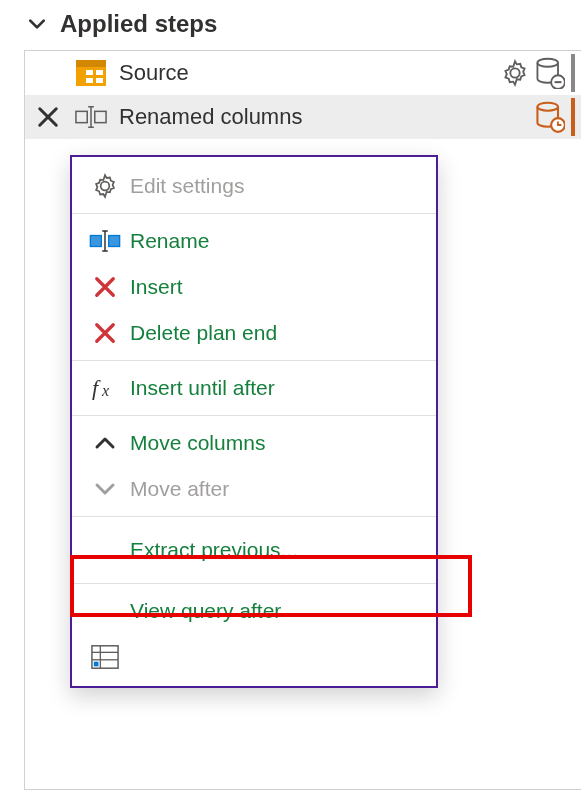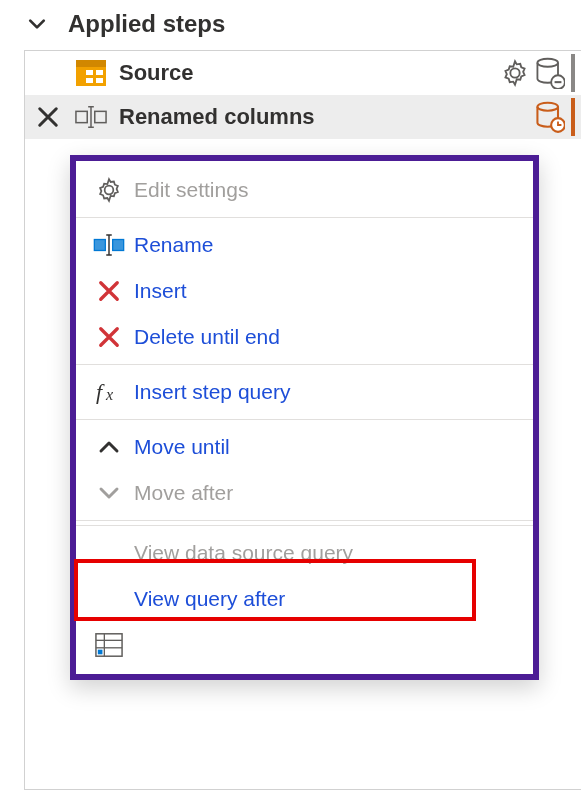--- a/index.html
+++ b/index.html
@@ -8,21 +8,21 @@
     font-size: 18px;
     color: #323130;
     background: #fff;
     width: 581px;
     height: 801px;
     overflow: hidden;
   }
   .panel-header {
     display: flex;
     align-items: center;
-    gap: 22px;
+    gap: 14px;
     padding: 10px 20px 12px 28px;
     font-weight: 600;
     font-size: 24px;
   }
   .chev { width: 18px; height: 18px; }
   .steps-container {
     border: 1px solid #d1d1d1;
     border-right: none;
     margin-left: 24px;
     height: 740px;
@@ -48,21 +48,20 @@
   }
   .step-row.selected .del-x { display:block; }
   .step-icon {
     width: 32px; height: 28px;
     display:flex; align-items:center; justify-content:center;
     margin-right: 12px;
   }
   .step-label {
     font-size: 22px;
     flex: 1;
-    font-weight: bold;
   }
   .step-right {
     display:flex;
     align-items:center;
     gap: 6px;
     padding-right: 6px;
   }
   .gear-icn { width: 28px; height: 28px; }
   .db-icn { width: 30px; height: 32px; }
   .accent-bar {
@@ -70,34 +69,34 @@
   }
   .bar-gray { background: #8a8886; }
   .bar-teal { background: #038387; }
   .bar-orange { background: #c95d1a; }
 
   
   .ctx-menu {
     position: absolute;
     left: 70px;
     top: 155px;
-    width: 469px;
+    width: 368px;
     background: #fff;
-    border: 6px solid #4c1d95;
+    border: 2px solid #4c1d95;
     box-shadow: 0 8px 22px rgba(0,0,0,0.18);
     padding: 6px 0;
     z-index: 10;
   }
   .ctx-item {
     display:flex;
     align-items:center;
     height: 46px;
     padding: 0 14px 0 14px;
     font-size: 21px;
-    color: #1d4ed8;
+    color: #15803d;
     cursor: default;
   }
   .ctx-item.disabled { color: #a19f9d; }
   .ctx-icon {
     width: 38px;
     display:flex;
     justify-content:center;
     align-items:center;
     margin-right: 6px;
   }
@@ -212,64 +211,64 @@
     </span>
     <span>Insert</span>
   </div>
 
   <div class="ctx-item">
     <span class="ctx-icon">
       <svg width="22" height="22" viewBox="0 0 16 16">
         <path d="M2 2 L14 14 M14 2 L2 14" stroke="#d13438" stroke-width="2.4" stroke-linecap="round"></path>
       </svg>
     </span>
-    <span>Delete until end</span>
+    <span>Delete plan end</span>
   </div>
 
   <div class="ctx-sep"></div>
 
   <div class="ctx-item">
     <span class="ctx-icon">
       <svg width="26" height="24" viewBox="0 0 26 24">
         <text x="0" y="19" font-family="Georgia, serif" font-style="italic" font-size="22" fill="#323130">f</text>
         <text x="10" y="20" font-family="Georgia, serif" font-style="italic" font-size="16" fill="#323130">x</text>
       </svg>
     </span>
-    <span>Insert step query</span>
+    <span>Insert until after</span>
   </div>
 
   <div class="ctx-sep"></div>
 
   <div class="ctx-item">
     <span class="ctx-icon">
       <svg width="22" height="16" viewBox="0 0 16 12">
         <path d="M2 9 L8 3 L14 9" stroke="#323130" stroke-width="2.2" fill="none" stroke-linecap="round" stroke-linejoin="round"></path>
       </svg>
     </span>
-    <span>Move until</span>
+    <span>Move columns</span>
   </div>
 
   <div class="ctx-item disabled">
     <span class="ctx-icon">
       <svg width="22" height="16" viewBox="0 0 16 12">
         <path d="M2 3 L8 9 L14 3" stroke="#a19f9d" stroke-width="2.2" fill="none" stroke-linecap="round" stroke-linejoin="round"></path>
       </svg>
     </span>
     <span>Move after</span>
   </div>
 
   <div class="ctx-sep"></div>
 
-
-  <div class="ctx-sep"></div>
-
-  <div class="ctx-item disabled">
+  <div class="ctx-item" style="height:58px">
     <span class="ctx-icon"></span>
-    <span>View data source query</span>
-  </div>
+    <span>Extract previous...</span>
+  </div>
+
+  <div class="ctx-sep"></div>
+
 
   <div class="ctx-item">
     <span class="ctx-icon"></span>
     <span>View query after</span>
   </div>
 
   <div class="ctx-item">
     <span class="ctx-icon">
       <svg width="28" height="26" viewBox="0 0 30 26">
         <rect x="1" y="1" width="28" height="24" fill="none" stroke="#605e5c" stroke-width="1.6"></rect>

